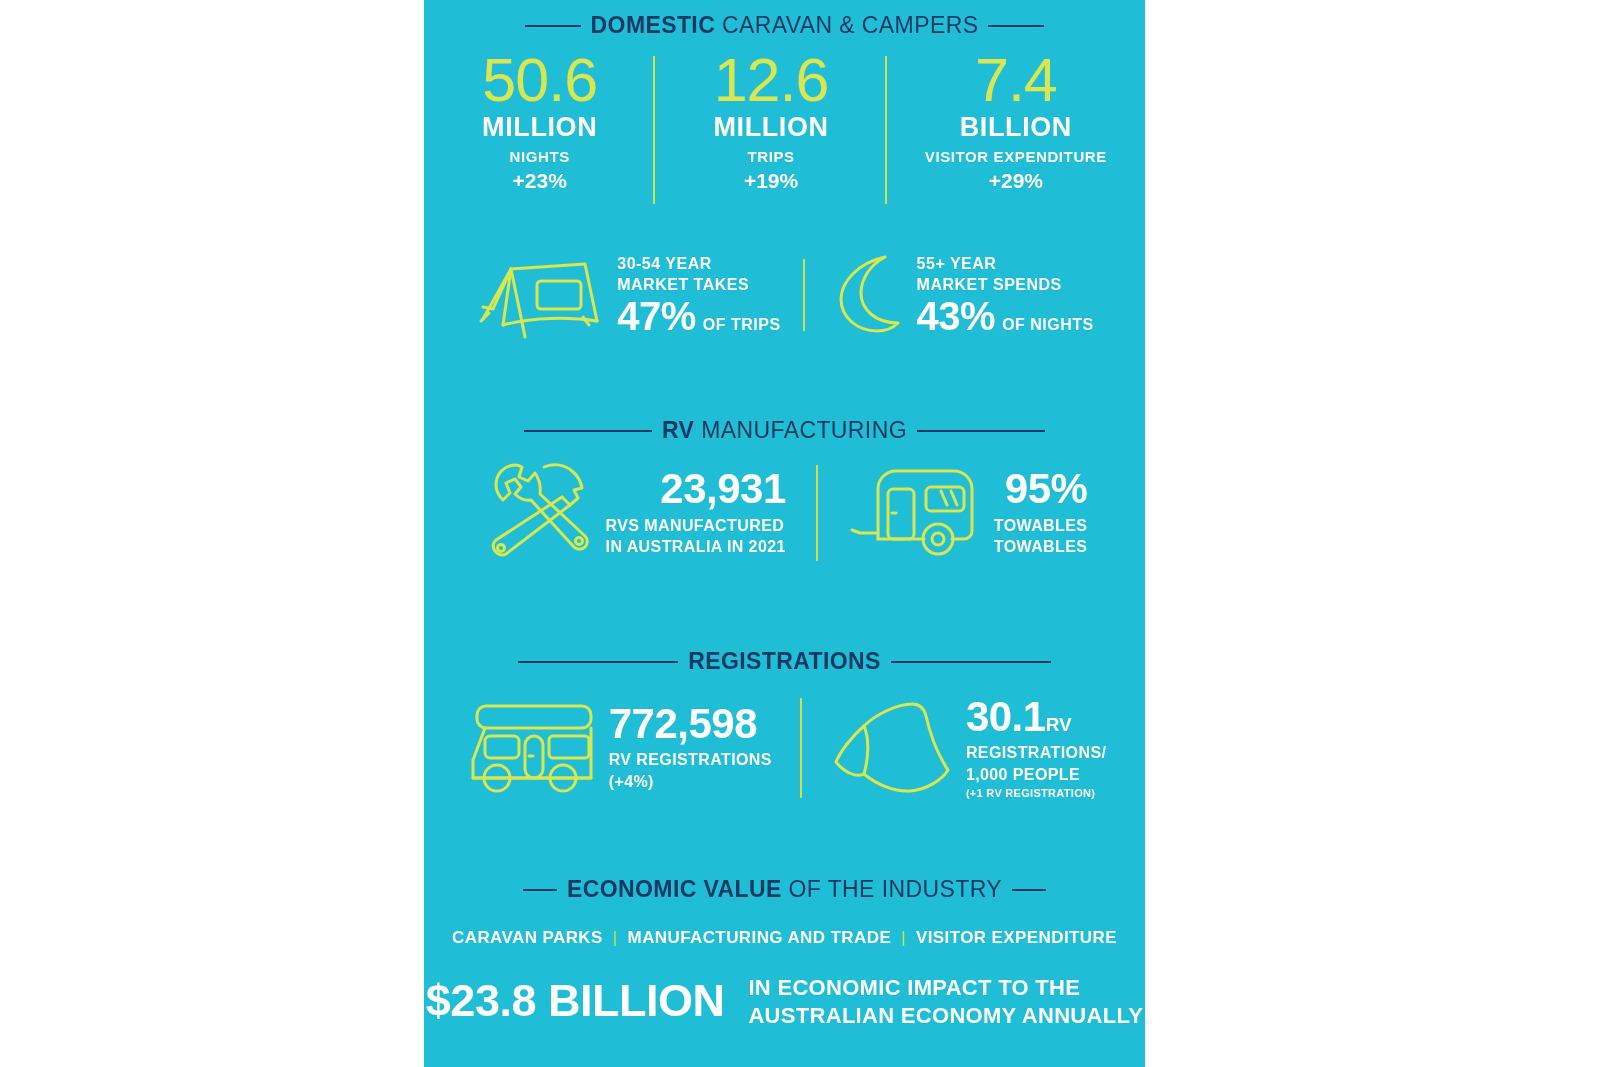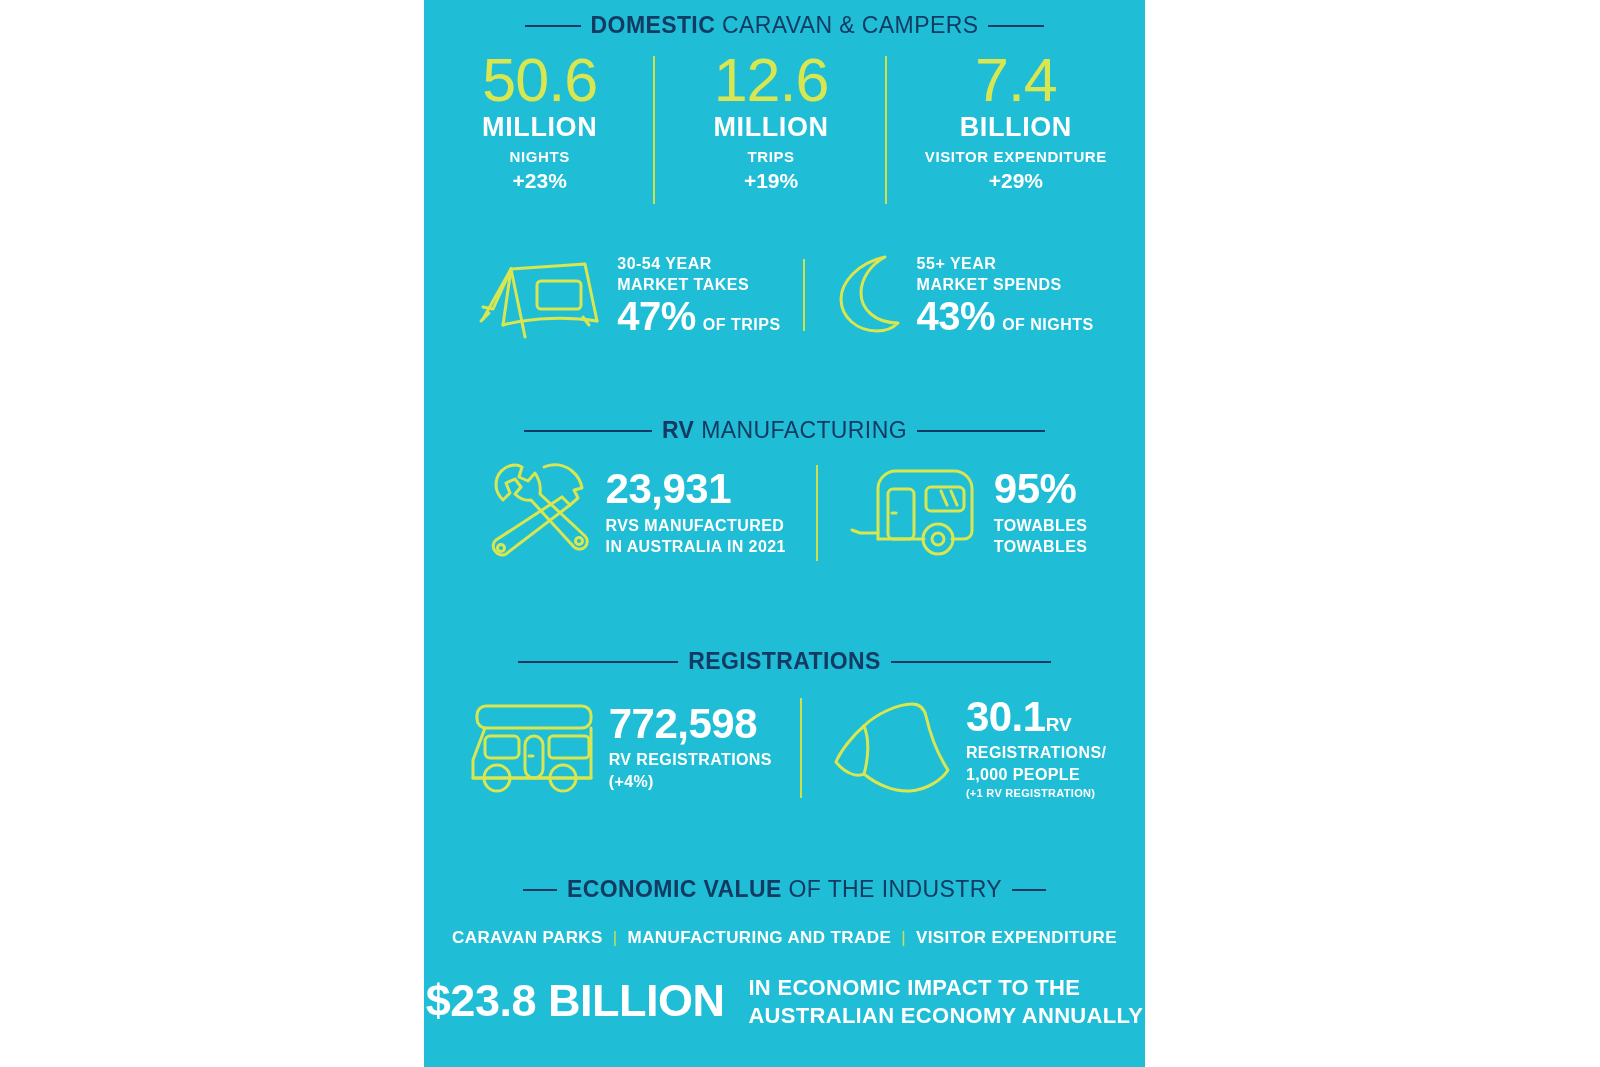--- a/index.html
+++ b/index.html
@@ -122,21 +122,21 @@
   .icon-wrap { flex: 0 0 auto; display: block; }
   .txt { color: #ffffff; }
 
   
   .age-line1 { font-size: 16px; font-weight: 700; letter-spacing: 0.5px; line-height: 1.28; }
   .age-pct-row { display: flex; align-items: baseline; gap: 7px; margin-top: 1px; }
   .age-pct { font-size: 40px; font-weight: 700; line-height: 1; letter-spacing: -0.5px; }
   .age-of { font-size: 16px; font-weight: 700; letter-spacing: 0.5px; }
 
   
-  .mf-num { font-size: 42px; font-weight: 700; color: #ffffff; line-height: 1; letter-spacing: -0.5px; }
+  .mf-num { font-size: 42px; font-weight: 700; color: #ffffff; line-height: 1; letter-spacing: -0.5px; text-align: right; }
   .mf-sub { font-size: 16px; font-weight: 700; color: #ffffff; letter-spacing: 0.4px; line-height: 1.32; margin-top: 5px; }
 
   
   .rg-num { font-size: 42px; font-weight: 700; color: #ffffff; line-height: 1; letter-spacing: -0.5px; }
   .rg-num .suffix { font-size: 19px; font-weight: 700; letter-spacing: 0; }
   .rg-sub { font-size: 16px; font-weight: 700; color: #ffffff; letter-spacing: 0.4px; line-height: 1.32; margin-top: 4px; }
   .rg-note { font-size: 11px; font-weight: 700; color: #ffffff; letter-spacing: 0.3px; margin-top: 2px; }
 
   
   .econ-chips {

